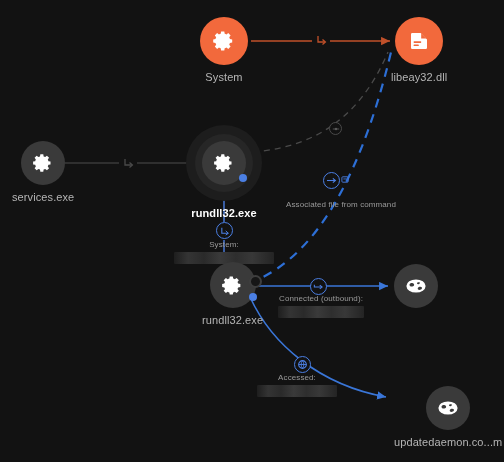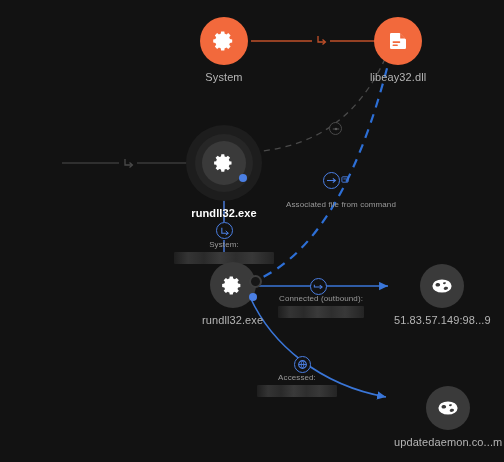--- a/index.html
+++ b/index.html
@@ -230,32 +230,41 @@
   <div class="node" style="left:200px; top:17px;justify-content:space-between;">
     <div class="node-circle orange" style="width:48px; height:48px;">
       <svg width="24" height="24" viewBox="0 0 24 24">
         <path fill="#FFFFFF" d="M12 8.2a3.8 3.8 0 1 0 0 7.6 3.8 3.8 0 0 0 0-7.6zm0 5.6a1.8 1.8 0 1 1 0-3.6 1.8 1.8 0 0 1 0 3.6z"></path>
         <path fill="#FFFFFF" d="M20.2 13.6v-3.2l-2.3-.4a6.2 6.2 0 0 0-.7-1.7l1.4-1.9-2.3-2.3-1.9 1.4a6.2 6.2 0 0 0-1.7-.7l-.4-2.3H9.1l-.4 2.3c-.6.16-1.17.4-1.7.7L5.1 4.1 2.8 6.4l1.4 1.9c-.3.53-.54 1.1-.7 1.7l-2.3.4v3.2l2.3.4c.16.6.4 1.17.7 1.7l-1.4 1.9 2.3 2.3 1.9-1.4c.53.3 1.1.54 1.7.7l.4 2.3h3.2l.4-2.3c.6-.16 1.17-.4 1.7-.7l1.9 1.4 2.3-2.3-1.4-1.9c.3-.53.54-1.1.7-1.7l2.3-.4z"></path>
       </svg>
     </div>
     <span class="node-label">System</span>
   </div>
 
-  <div class="node" style="left:370px; top:17px;text-align:right;">
+  <div class="node" style="left:391px; top:17px;text-align:right;">
     <div class="node-circle orange" style="width:48px; height:48px;">
       <svg width="24" height="24" viewBox="0 0 24 24">
         <path fill="#FFFFFF" d="M13.6 4H5.2A1.2 1.2 0 0 0 4 5.2v13.6A1.2 1.2 0 0 0 5.2 20h13.6a1.2 1.2 0 0 0 1.2-1.2V10.4l-6.4-6.4z"></path>
         <path fill="#F2693C" d="M14.2 4.6v5h5z"></path>
         <rect x="6.6" y="12.2" width="7.6" height="1.7" rx=".6" fill="#F2693C"></rect>
         <rect x="6.6" y="15.4" width="5.2" height="1.7" rx=".6" fill="#F2693C"></rect>
       </svg>
     </div>
     <span class="node-label">libeay32.dll</span>
   </div>
 
+  <div class="node" style="left:12px; top:141px;">
+    <div class="node-circle grey" style="width:44px; height:44px;">
+      <svg width="22" height="22" viewBox="0 0 24 24">
+        <path fill="#FFFFFF" d="M12 8.2a3.8 3.8 0 1 0 0 7.6 3.8 3.8 0 0 0 0-7.6zm0 5.6a1.8 1.8 0 1 1 0-3.6 1.8 1.8 0 0 1 0 3.6z"></path>
+        <path fill="#FFFFFF" d="M20.2 13.6v-3.2l-2.3-.4a6.2 6.2 0 0 0-.7-1.7l1.4-1.9-2.3-2.3-1.9 1.4a6.2 6.2 0 0 0-1.7-.7l-.4-2.3H9.1l-.4 2.3c-.6.16-1.17.4-1.7.7L5.1 4.1 2.8 6.4l1.4 1.9c-.3.53-.54 1.1-.7 1.7l-2.3.4v3.2l2.3.4c.16.6.4 1.17.7 1.7l-1.4 1.9 2.3 2.3 1.9-1.4c.53.3 1.1.54 1.7.7l.4 2.3h3.2l.4-2.3c.6-.16 1.17-.4 1.7-.7l1.9 1.4 2.3-2.3-1.4-1.9c.3-.53.54-1.1.7-1.7l2.3-.4z"></path>
+      </svg>
+    </div>
+    <span class="node-label">services.exe</span>
+  </div>
 
   <div class="node" style="left:186px; top:125px;">
     <div style="position:relative; width:76px; height:76px;">
       <div class="halo ring1" style="width:76px; height:76px;"></div>
       <div class="halo ring2" style="width:58px; height:58px;"></div>
       <div class="node-circle grey" style="width:44px; height:44px; position:absolute; left:16px; top:16px;">
         <svg width="22" height="22" viewBox="0 0 24 24">
           <path fill="#FFFFFF" d="M12 8.2a3.8 3.8 0 1 0 0 7.6 3.8 3.8 0 0 0 0-7.6zm0 5.6a1.8 1.8 0 1 1 0-3.6 1.8 1.8 0 0 1 0 3.6z"></path>
           <path fill="#FFFFFF" d="M20.2 13.6v-3.2l-2.3-.4a6.2 6.2 0 0 0-.7-1.7l1.4-1.9-2.3-2.3-1.9 1.4a6.2 6.2 0 0 0-1.7-.7l-.4-2.3H9.1l-.4 2.3c-.6.16-1.17.4-1.7.7L5.1 4.1 2.8 6.4l1.4 1.9c-.3.53-.54 1.1-.7 1.7l-2.3.4v3.2l2.3.4c.16.6.4 1.17.7 1.7l-1.4 1.9 2.3 2.3 1.9-1.4c.53.3 1.1.54 1.7.7l.4 2.3h3.2l.4-2.3c.6-.16 1.17-.4 1.7-.7l1.9 1.4 2.3-2.3-1.4-1.9c.3-.53.54-1.1.7-1.7l2.3-.4z"></path>
         </svg>
@@ -279,21 +288,20 @@
 
   <div class="node" style="left:394px; top:264px;">
     <div class="node-circle grey" style="width:44px; height:44px;">
       <svg width="24" height="24" viewBox="0 0 24 24">
         <ellipse cx="12" cy="12" rx="9.6" ry="6.6" fill="#FFFFFF"></ellipse>
         <path fill="#3A3A3A" d="M6.6 9.3c1.4-.5 2.7-.3 3.3.6.6.9.1 1.9-.9 2.4-1.1.5-2.6.3-3.2-.6-.6-.9-.2-1.9.8-2.4z"></path>
         <path fill="#3A3A3A" d="M14.8 13c1.2-.5 2.6-.3 3.1.5.4.7-.1 1.6-1.1 2.1-1.1.5-2.4.3-2.9-.4-.4-.7 0-1.6.9-2.2z"></path>
         <path fill="#3A3A3A" d="M13.9 8.3c.8-.3 1.6-.2 1.9.3.3.5-.1 1.1-.8 1.4-.8.3-1.6.2-1.9-.3-.2-.5.1-1.1.8-1.4z"></path>
       </svg>
     </div>
-    <span class="node-label">51.83.57.149:98...9</span>
   </div>
 
   <div class="node" style="left:394px; top:386px;">
     <div class="node-circle grey" style="width:44px; height:44px;">
       <svg width="24" height="24" viewBox="0 0 24 24">
         <ellipse cx="12" cy="12" rx="9.6" ry="6.6" fill="#FFFFFF"></ellipse>
         <path fill="#3A3A3A" d="M6.6 9.3c1.4-.5 2.7-.3 3.3.6.6.9.1 1.9-.9 2.4-1.1.5-2.6.3-3.2-.6-.6-.9-.2-1.9.8-2.4z"></path>
         <path fill="#3A3A3A" d="M14.8 13c1.2-.5 2.6-.3 3.1.5.4.7-.1 1.6-1.1 2.1-1.1.5-2.4.3-2.9-.4-.4-.7 0-1.6.9-2.2z"></path>
         <path fill="#3A3A3A" d="M13.9 8.3c.8-.3 1.6-.2 1.9.3.3.5-.1 1.1-.8 1.4-.8.3-1.6.2-1.9-.3-.2-.5.1-1.1.8-1.4z"></path>
       </svg>

